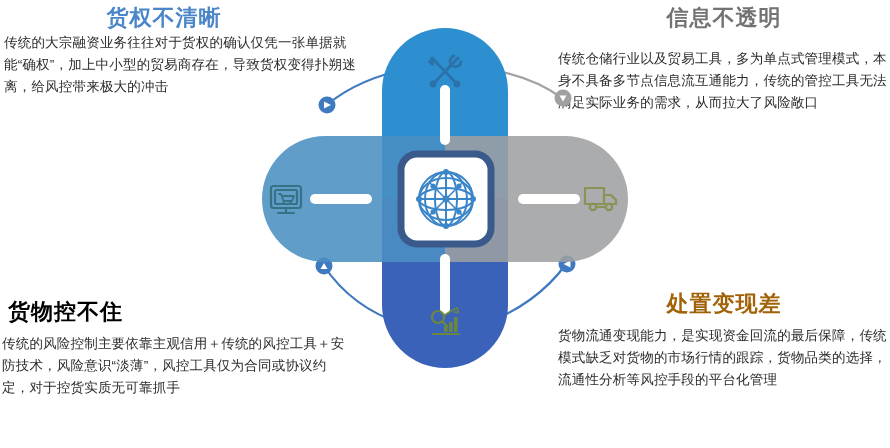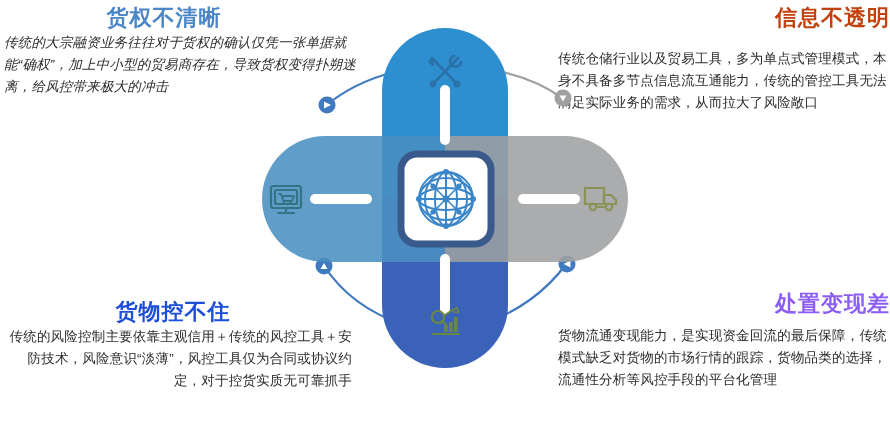--- a/index.html
+++ b/index.html
@@ -17,32 +17,32 @@
     font-size:22px;font-weight:bold;line-height:1.05;
     letter-spacing:1px;white-space:nowrap;
   }
   .blk-body{
     font-size:13.5px;line-height:1.62;color:#2b2b2b;
     letter-spacing:0.2px;
   }
 
   #blk-tl{left:0px;top:6px;width:360px;text-align:left;}
   #blk-tl .blk-title{color:#4a86c8;text-align:center;width:340px;margin-left:-6px;}
-  #blk-tl .blk-body{margin-top:3px;width:352px;padding-left:4px;font-style:italic;}
+  #blk-tl .blk-body{margin-top:3px;width:352px;padding-left:4px;}
 
   #blk-tr{left:558px;top:6px;width:332px;}
-  #blk-tr .blk-title{color:#c2410c;text-align:right;}
+  #blk-tr .blk-title{color:#737373;text-align:center;}
   #blk-tr .blk-body{margin-top:19px;width:330px;}
 
   #blk-bl{left:0px;top:300px;width:346px;}
-  #blk-bl .blk-title{color:#1d4ed8;text-align:center;width:330px;margin-left:8px;}
-  #blk-bl .blk-body{margin-top:3px;width:344px;padding-left:8px;text-align:right;}
+  #blk-bl .blk-title{color:#000000;width:330px;margin-left:8px;}
+  #blk-bl .blk-body{margin-top:10px;width:344px;padding-left:2px;}
 
   #blk-br{left:558px;top:292px;width:332px;}
-  #blk-br .blk-title{color:#8b5cf6;text-align:right;}
+  #blk-br .blk-title{color:#a16207;text-align:center;}
   #blk-br .blk-body{margin-top:10px;width:330px;}
 
   
   #graphic{position:absolute;left:262px;top:28px;width:366px;height:340px;}
   #graphic svg{display:block;}
 </style>
 </head>
 <body>
 
 <div id="stage">

